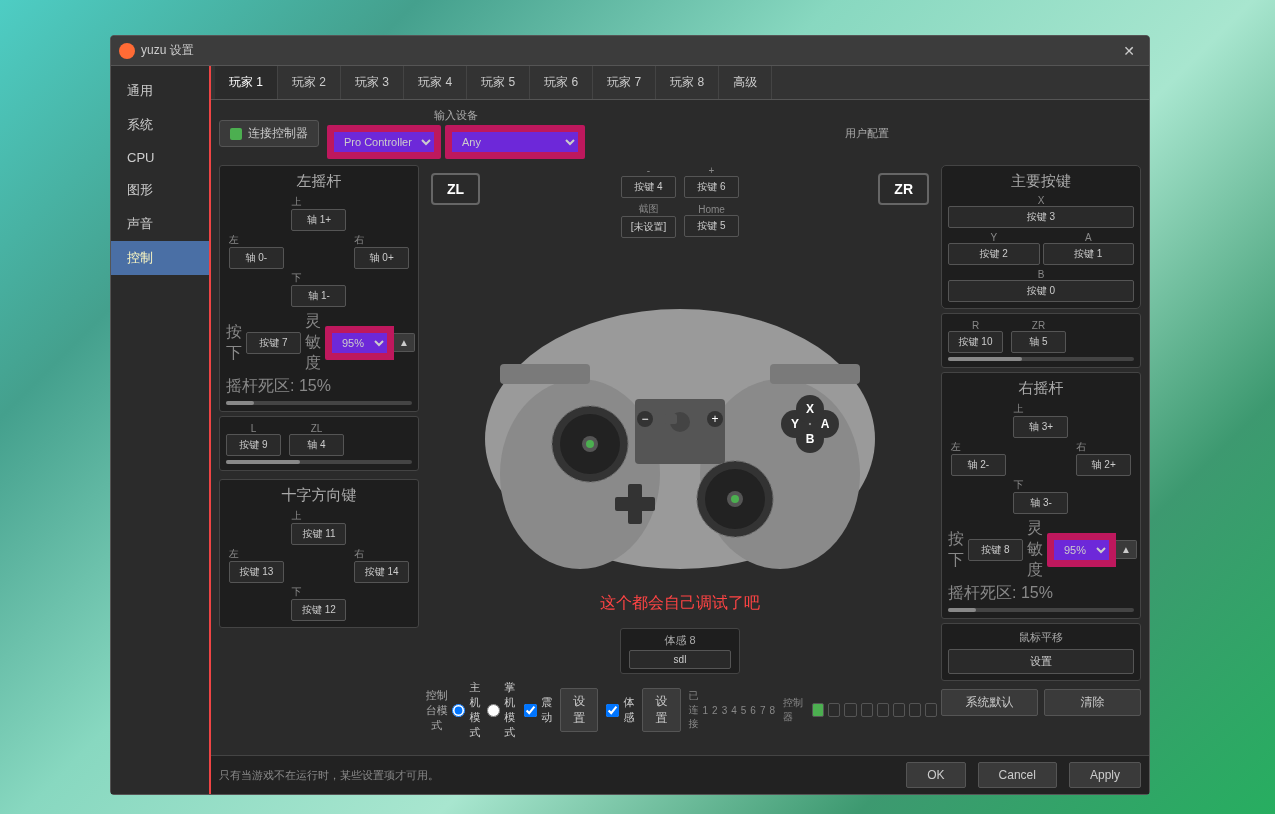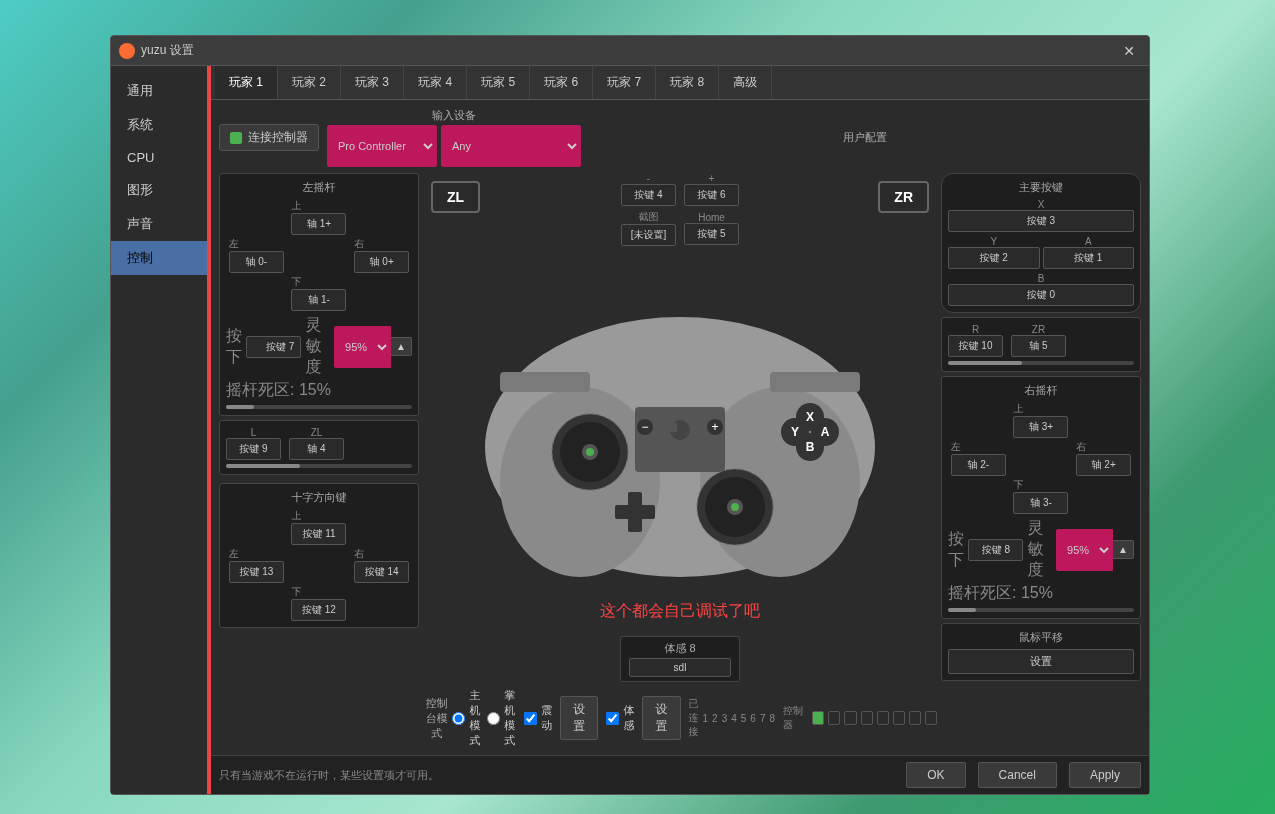--- a/index.html
+++ b/index.html
@@ -71,34 +71,34 @@
     .window-body {
       display: flex;
       flex: 1;
       overflow: hidden;
     }
 
     
     .sidebar {
       width: 100px;
       background: #2b2b2b;
-      border-right: 4px solid #ef4444;
+      border-right: 2px solid #ef4444;
       padding: 8px 0;
       flex-shrink: 0;
     }
 
     .sidebar-item {
       padding: 8px 16px;
       color: #ccc;
       cursor: pointer;
       font-size: 13px;
     }
     .sidebar-item.active {
       background: #4a6fa5;
-      color: #000000;
+      color: #fef9c3;
     }
 
     
     .main-content {
       flex: 1;
       display: flex;
       flex-direction: column;
       background: #2b2b2b;
       overflow: hidden;
     }
@@ -168,24 +168,24 @@
     }
 
     .input-group {
       display: flex;
       flex-direction: column;
       align-items: center;
       gap: 2px;
     }
 
     select, .select-box {
-      background: #be185d;
-      border: 1px solid #be185d;
-      color: #ccc;
-      padding: 13px 6px;
+      background: #6d28d9;
+      border: 7px solid #be185d;
+      color: #ccc;
+      padding: 3px 6px;
       font-size: 11px;
       border-radius: 2px;
       cursor: pointer;
       min-width: 120px;
     }
 
     .btn {
       background: #3a3a3a;
       border: 1px solid #555;
       color: #ccc;
@@ -228,21 +228,21 @@
     
     .stick-section {
       background: #1e1e1e;
       border: 1px solid #444;
       border-radius: 3px;
       padding: 6px;
     }
 
     .stick-title {
       color: #aaa;
-      font-size: 11px;
+      font-size: 15px;
       text-align: center;
       margin-bottom: 4px;
     }
 
     .stick-grid {
       display: grid;
       grid-template-columns: 1fr 1fr 1fr;
       grid-template-rows: auto auto auto;
       gap: 2px;
       align-items: center;
@@ -409,21 +409,21 @@
       align-items: center;
       gap: 4px;
       color: #ccc;
       font-size: 11px;
     }
 
     
     .main-buttons-section {
       background: #1e1e1e;
       border: 1px solid #444;
-      border-radius: 12px;
+      border-radius: 5px;
       padding: 6px;
     }
 
     .buttons-grid-2x2 {
       display: grid;
       grid-template-columns: 1fr 1fr;
       gap: 3px;
       margin-top: 4px;
     }
 
@@ -588,21 +588,21 @@
                 <div></div>
                 <div>
                   <div class="dir-label">下</div>
                   <div class="key-btn">轴 1-</div>
                 </div>
                 <div></div>
               </div>
 
               <div class="sensitivity-row">
                 <span class="sensitivity-label">按下</span>
-                <div class="key-btn" style="flex:1;text-align:right;">按键 7</div>
+                <div class="key-btn" style="flex:1;">按键 7</div>
                 <span class="sensitivity-label">灵敏度</span>
                 <div class="select-with-arrow">
                   <select style="min-width:50px;">
                     <option>95%</option>
                   </select>
                   <button class="arrow-btn">▲</button>
                 </div>
               </div>
 
               <div class="deadzone-row">
@@ -901,20 +901,24 @@
                   <div class="slider-fill" style="width:15%;"></div>
                 </div>
               </div>
             </div>
 
             <div class="mouse-section">
               <div class="section-label">鼠标平移</div>
               <div class="full-width-btn">设置</div>
             </div>
 
+            <div style="display:flex;gap:6px;margin-top:4px;">
+              <button class="btn" style="flex:1;">系统默认</button>
+              <button class="btn" style="flex:1;">清除</button>
+            </div>
           </div>
 
         </div>
       </div>
 
       <div class="bottom-bar">
         <span class="status-text">只有当游戏不在运行时，某些设置项才可用。</span>
         <button class="bottom-btn">OK</button>
         <button class="bottom-btn">Cancel</button>
         <button class="bottom-btn">Apply</button>

